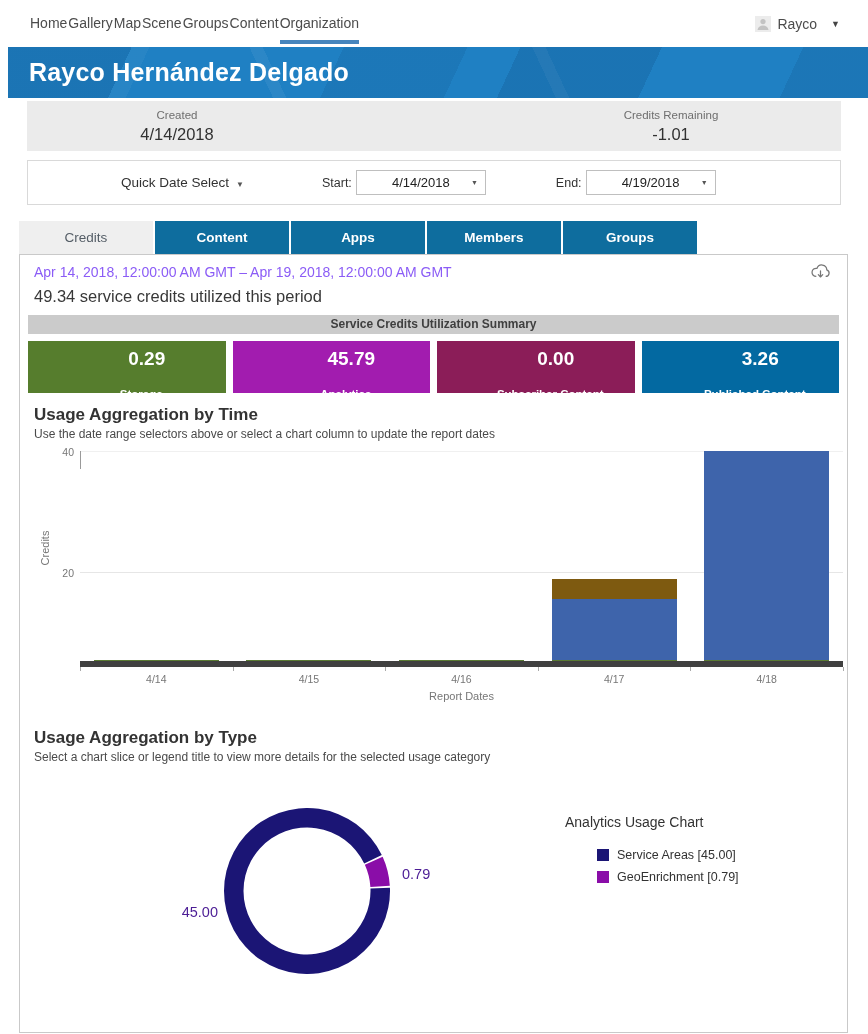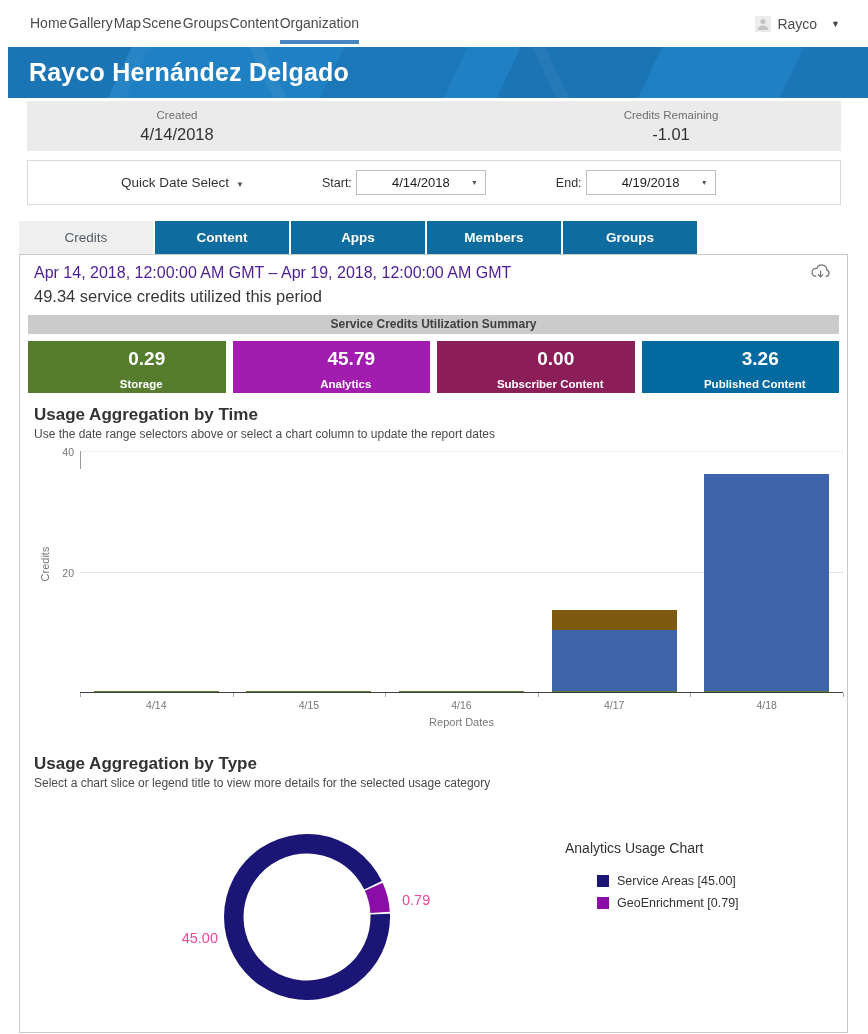--- a/index.html
+++ b/index.html
@@ -45,54 +45,54 @@
             display:flex; align-items:center; justify-content:center; font-size:13px; color:#222; cursor:pointer; }
   .select .sel-caret { position:absolute; right:7px; font-size:7px; color:#555; }
   
   .tabs { margin:16px 20px 0 19px; display:flex; gap:2px; height:33px; }
   .tab { width:134px; display:flex; align-items:center; justify-content:center; font-size:13.5px; cursor:pointer; }
   .tab.active { background:#efefef; color:#545d66; }
   .tab.blue { background:#0e6d9e; color:#fff; font-weight:bold; }
   
   .panel { margin:0 20px 0 19px; border:1px solid #c9c9c9; height:779px; position:relative; background:#fff; overflow:hidden; }
   .report-header { padding:6px 14px 0; position:relative; }
-  .rh-line1 { font-size:16px; color:#4c1d95; line-height:23px; }
+  .rh-line1 { font-size:14px; color:#8b5cf6; line-height:23px; }
   .rh-line2 { font-size:16.5px; color:#383838; line-height:24px; }
   .dl-icon { position:absolute; right:16px; top:7px; cursor:pointer; }
   .summary-bar { margin:7px 8px 0; background:#cbcbcb; height:19px; line-height:19px; text-align:center;
                  font-size:12px; font-weight:bold; color:#3f3f3f; }
   .boxes { margin:7px 8px 0; display:flex; gap:7px; }
   .box { flex:1; height:52px; text-align:center; color:#fff; cursor:pointer; }
   .box .val { font-size:19px; font-weight:bold; margin-top:7px;padding-left:40px; }
-  .box .lbl { font-size:11.5px; font-weight:bold; margin-top:8px;padding-left:29px; }
+  .box .lbl { font-size:11.5px; font-weight:bold; margin-top:18px;padding-left:29px; }
   .section-title { margin:12px 0 0 14px; font-size:17px; font-weight:600; color:#333; }
   .section-sub { margin:2px 0 0 14px; font-size:12px; color:#4a4a4a; }
   
   .chart-wrap { position:relative; margin:10px 4px 0 60px; }
-  .plot { position:relative; height:242px; border-bottom:1px solid #404040; }
+  .plot { position:relative; height:216px; border-bottom:6px solid #404040; }
   .gl { position:absolute; left:0; right:0; height:0; }
   .gl40 { top:0; border-top:1px solid #f0f0f0; }
   .gl20 { top:121px; border-top:1px solid #e6e6e6; }
   .ytick-line { position:absolute; left:0; top:0; width:1px; height:18px; background:#9a9a9a; }
   .ylab { position:absolute; width:24px; text-align:right; left:-30px; font-size:10.5px; color:#767676; }
   .ylab.y40 { top:-5px; } .ylab.y20 { top:116px; }
   .y-axis-title { position:absolute; left:-52px; top:50%; transform:rotate(-90deg) translateX(14px); transform-origin:center;
                   font-size:11px; color:#767676; }
   .cols { position:absolute; left:0; right:0; top:0; bottom:0; display:flex; }
   .col { flex:1; display:flex; flex-direction:column-reverse; align-items:center; cursor:pointer; }
   .seg { width:82%; }
   .xticks { position:relative; height:4px; }
   .xt { position:absolute; top:0; width:1px; height:4px; background:#aaa; }
   .xlabels { position:relative; height:14px; margin-top:2px; }
   .xlab { position:absolute; width:20%; text-align:center; font-size:10.5px; color:#767676; }
   .x-axis-title { text-align:center; font-size:11px; color:#767676; margin-top:3px; }
   
   .donut-row { position:relative; height:246px; margin-top:2px; }
   #donut { position:absolute; left:204px; top:42px; width:166px; height:166px; }
-  .slice-label { position:absolute; font-size:14.5px; color:#ec4899; }
+  .slice-label { position:absolute; font-size:14.5px; color:#4c1d95; }
   .sl-big { left:118px; top:138px; width:80px; text-align:right; }
   .sl-small { left:382px; top:100px; }
   .legend { position:absolute; left:545px; top:48px; }
   .legend-title { font-size:14px; color:#323232; margin-bottom:18px; }
   .legend-item { display:flex; align-items:center; gap:8px; margin:0 0 8px 32px; cursor:pointer; }
   .legend-swatch { width:12px; height:12px; flex:0 0 12px; }
   .legend-text { font-size:12.5px; color:#323232; }
 </style>
 </head>
 <body>

